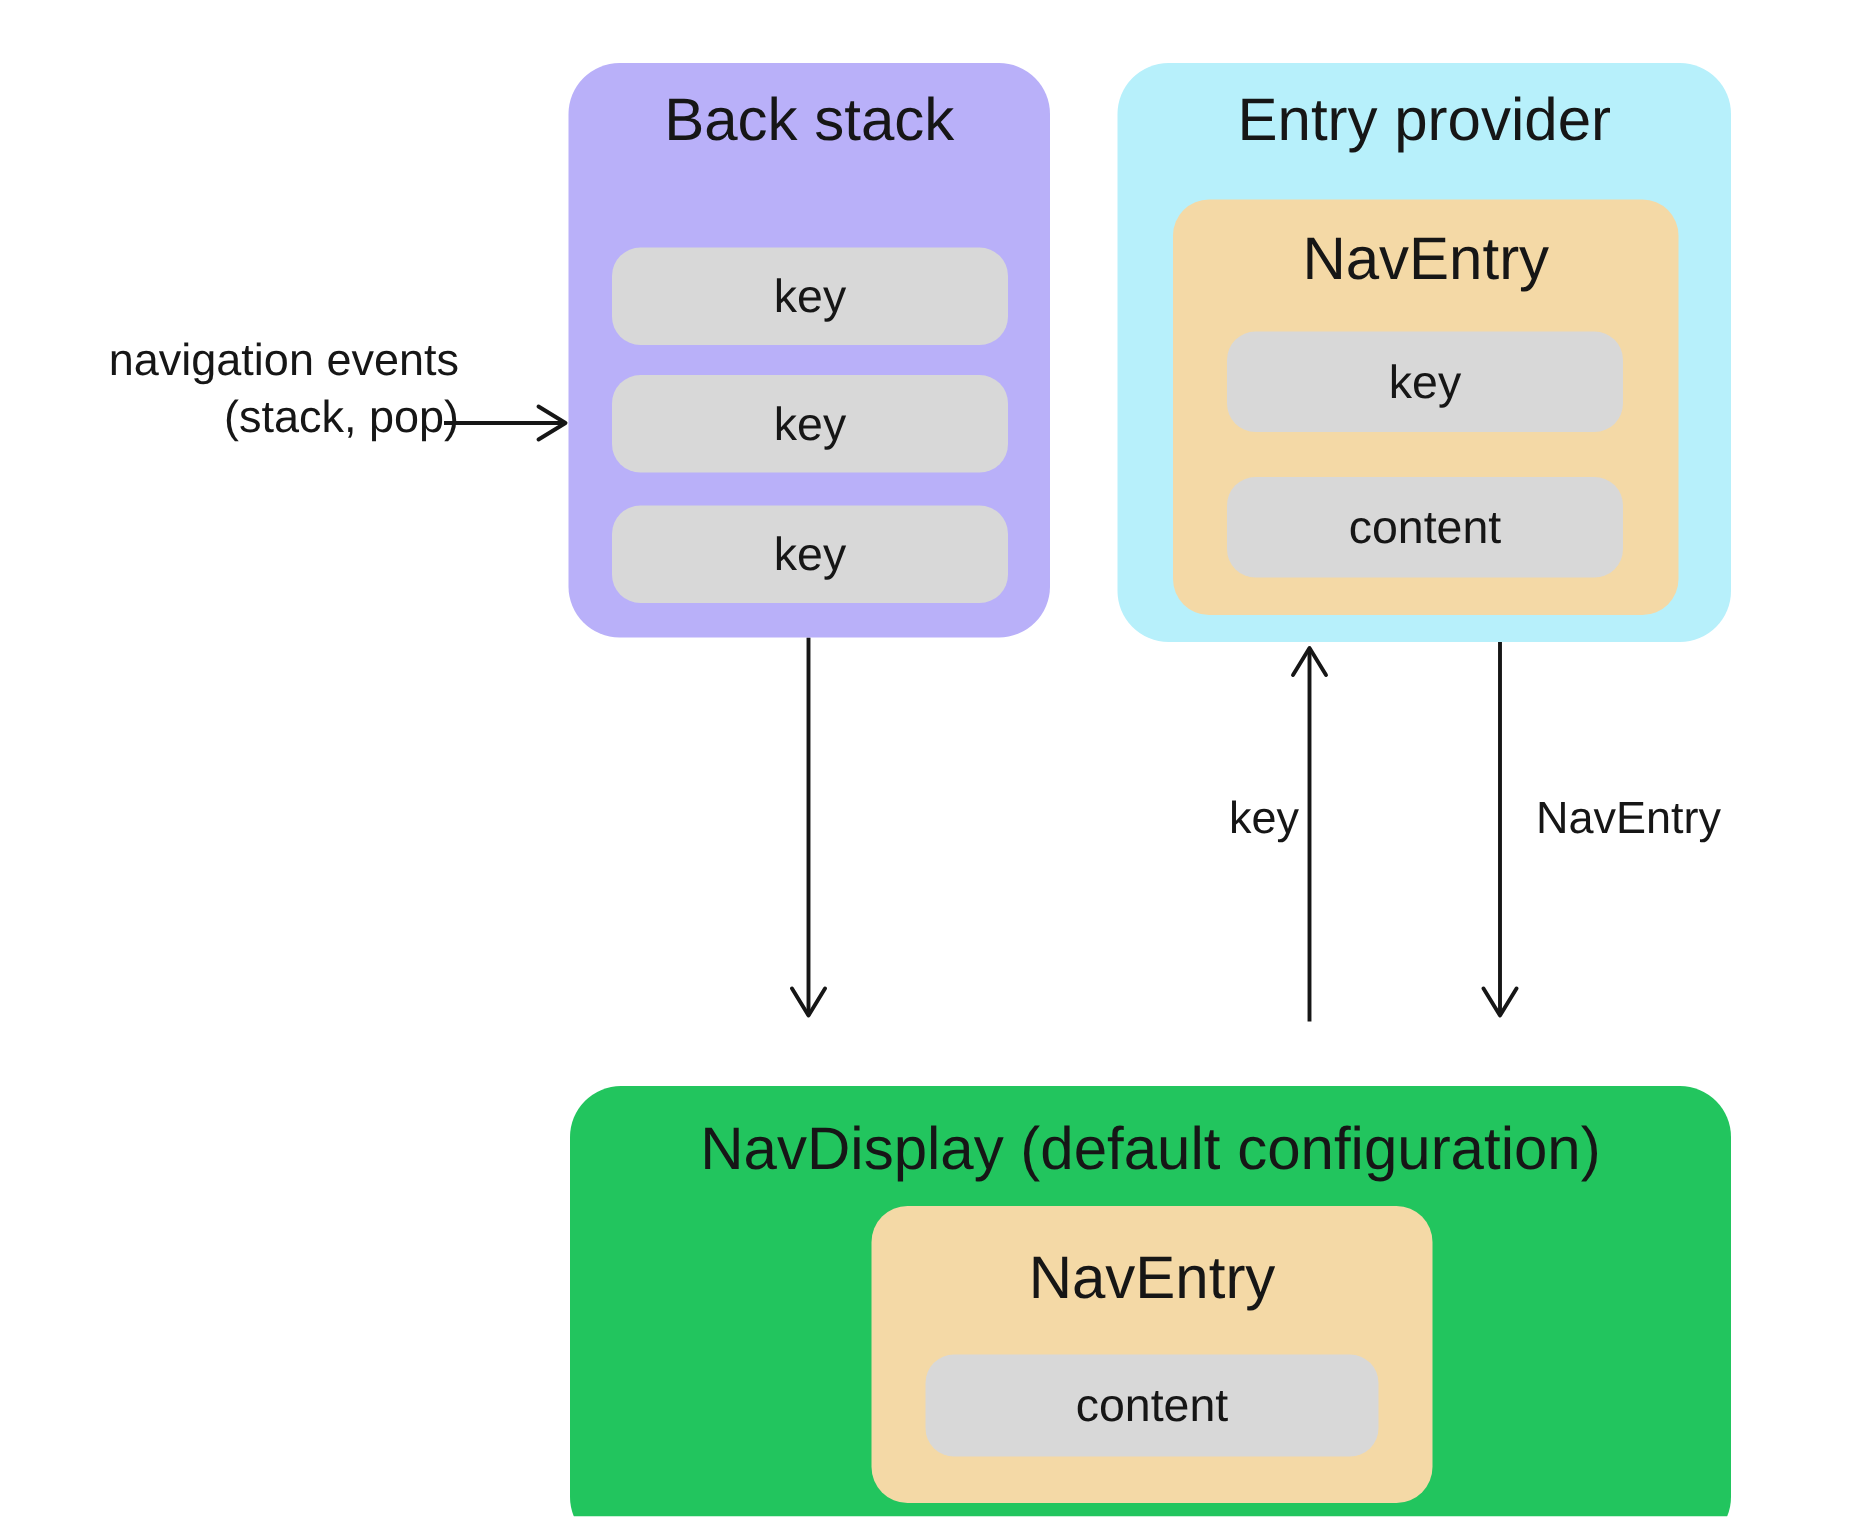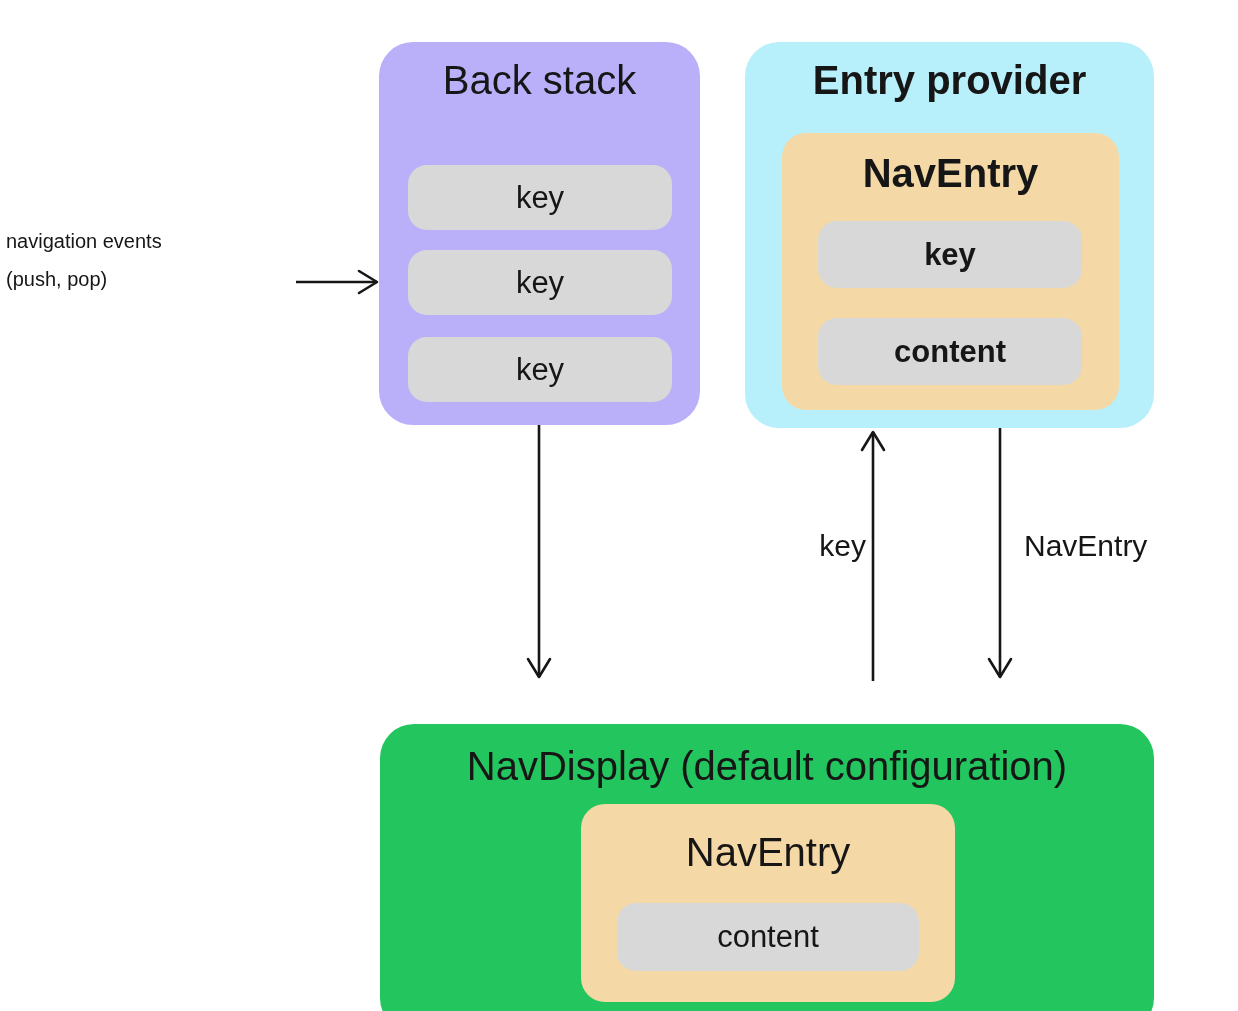--- a/index.html
+++ b/index.html
@@ -13,21 +13,21 @@
     position:relative; width:1238px; height:1011px;
     background:#ffffff; overflow:hidden;
   }
   .box { position:absolute; }
   .back-stack {
     left:379px; top:42px; width:321px; height:383px;
     background:#b9b0f9; border-radius:34px;
   }
   .entry-provider {
     left:745px; top:42px; width:409px; height:386px;
-    background:#b7f0fb; border-radius:34px;font-weight:bold;
+    background:#b7f0fb; border-radius:34px;
   }
   .nav-display {
     left:380px; top:682px; width:774px; height:308px;
     background:#22c55e; border-radius:34px;margin-top:42px;
   }
   .nav-entry {
     position:absolute; background:#f4d9a6; border-radius:24px;
   }
   .ep-nav-entry { left:37px; top:91px; width:337px; height:277px; }
   .nd-nav-entry { left:201px; top:80px; width:374px; height:198px; }
@@ -47,21 +47,21 @@
   .bs-pill { left:29px; width:264px; height:65px; }
   .bs-pill-1 { top:123px; }
   .bs-pill-2 { top:208px; }
   .bs-pill-3 { top:295px; }
   .ep-pill { left:36px; width:264px; height:67px; }
   .ep-pill-key { top:88px; }
   .ep-pill-content { top:185px; }
   .nd-pill { left:36px; top:99px; width:302px; height:68px; }
   .ext-label {
     position:absolute; left:6px; top:222px; width:300px;
-    text-align:left; font-size:20px; line-height:38px; color:#161616;
+    text-align:right; font-size:30px; line-height:38px; color:#161616;
   }
   .arrow-label {
     position:absolute; font-size:30px; line-height:36px;
     white-space:nowrap; color:#161616;
   }
   .key-label { left:796px; width:70px; top:528px; text-align:right; }
   .naventry-label { left:1024px; top:528px; text-align:left; }
   svg.arrows {
     position:absolute; left:0; top:0; width:1238px; height:1011px;
     pointer-events:none;
@@ -87,21 +87,21 @@
     <g>
       <line x1="873" y1="681" x2="873" y2="432" stroke="#161616" stroke-width="2.6" marker-end="url(#ah)"></line>
     </g>
     <g>
       <line x1="1000" y1="428" x2="1000" y2="677" stroke="#161616" stroke-width="2.6" marker-end="url(#ah)"></line>
     </g>
   </svg>
 
   <div class="ext-label">
     <div>navigation events</div>
-    <div>(push, pop)</div>
+    <div>(stack, pop)</div>
   </div>
 
   <div class="box back-stack">
     <div class="box-title outer-title">Back stack</div>
     <div class="pill bs-pill bs-pill-1">key</div>
     <div class="pill bs-pill bs-pill-2">key</div>
     <div class="pill bs-pill bs-pill-3">key</div>
   </div>
 
   <div class="box entry-provider">

